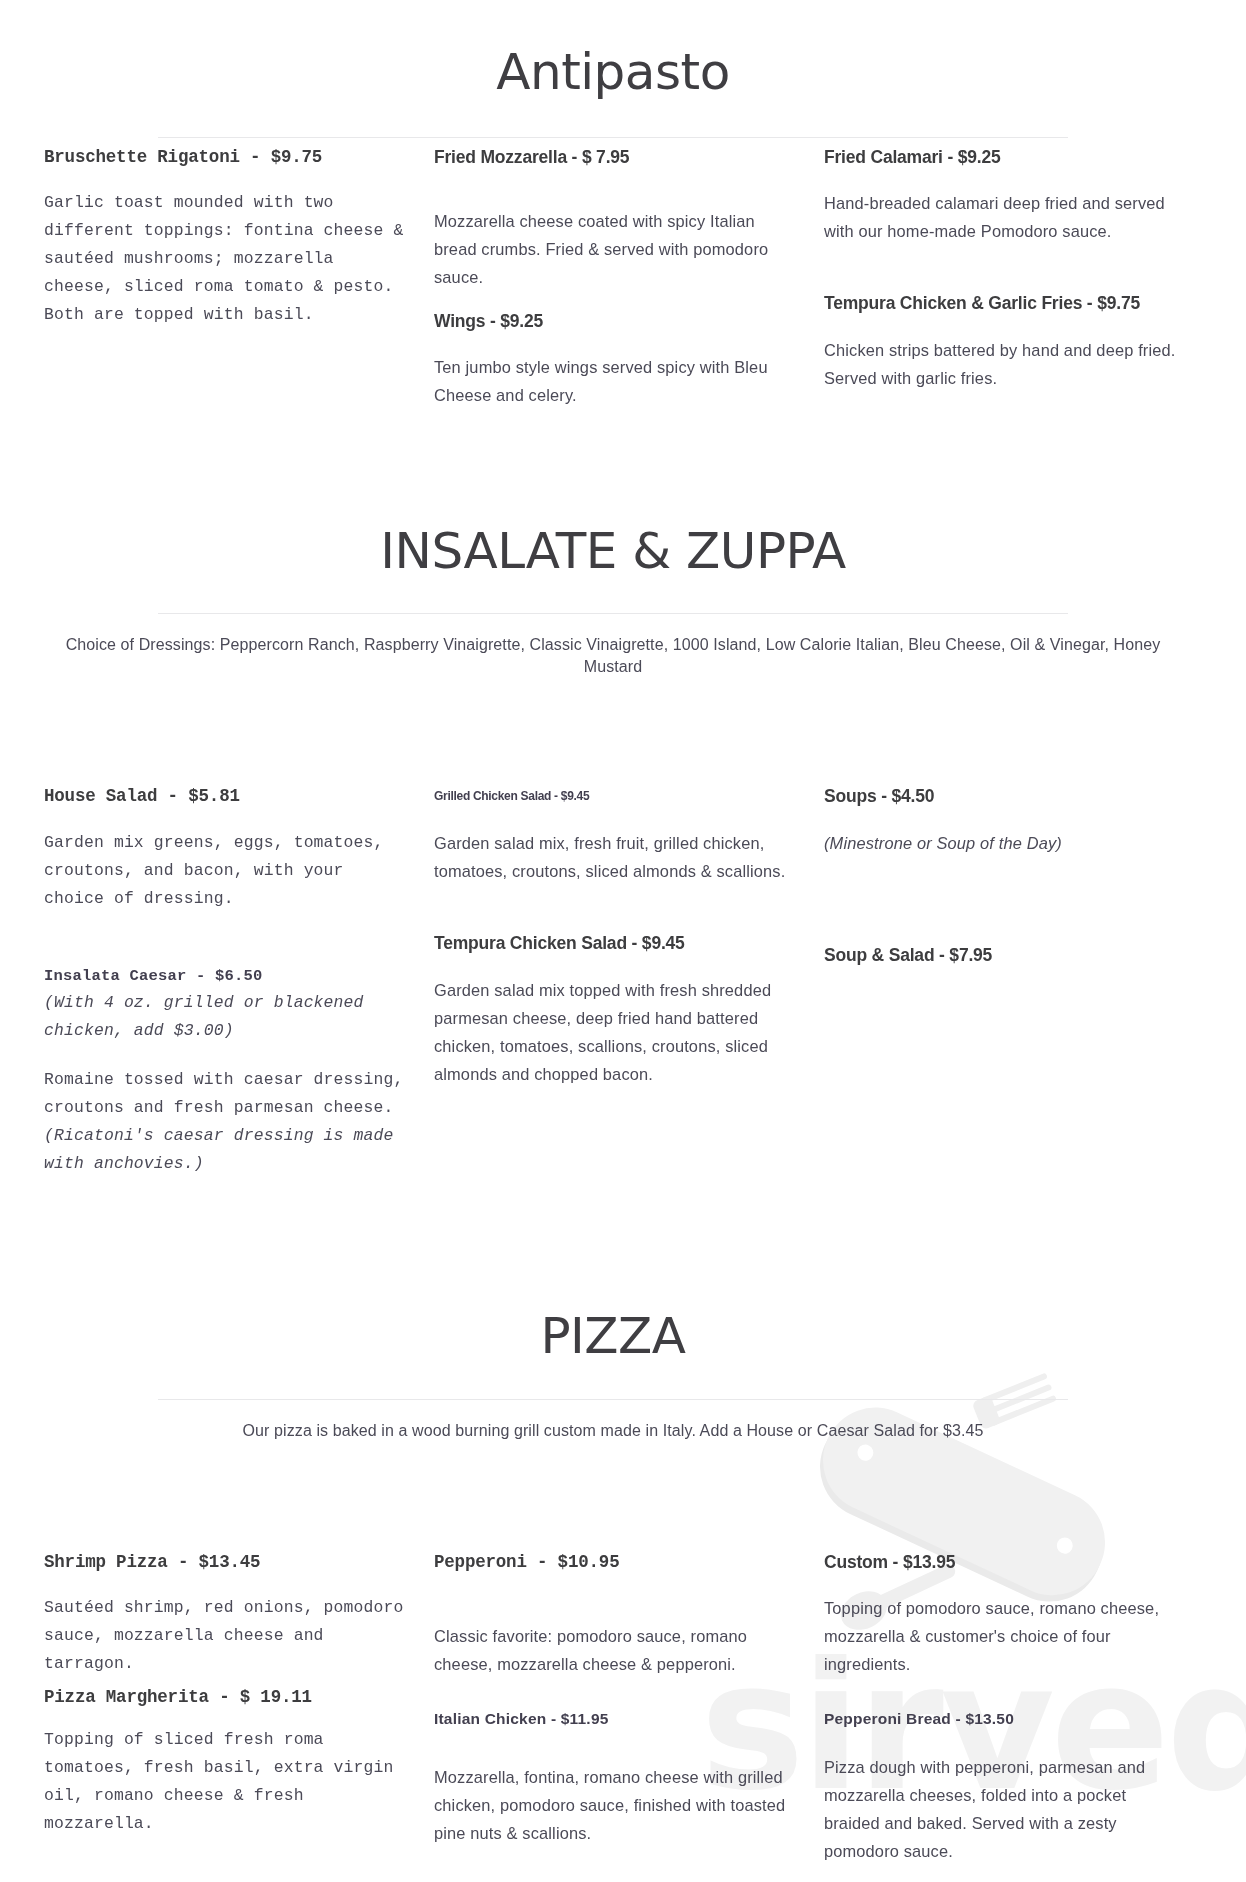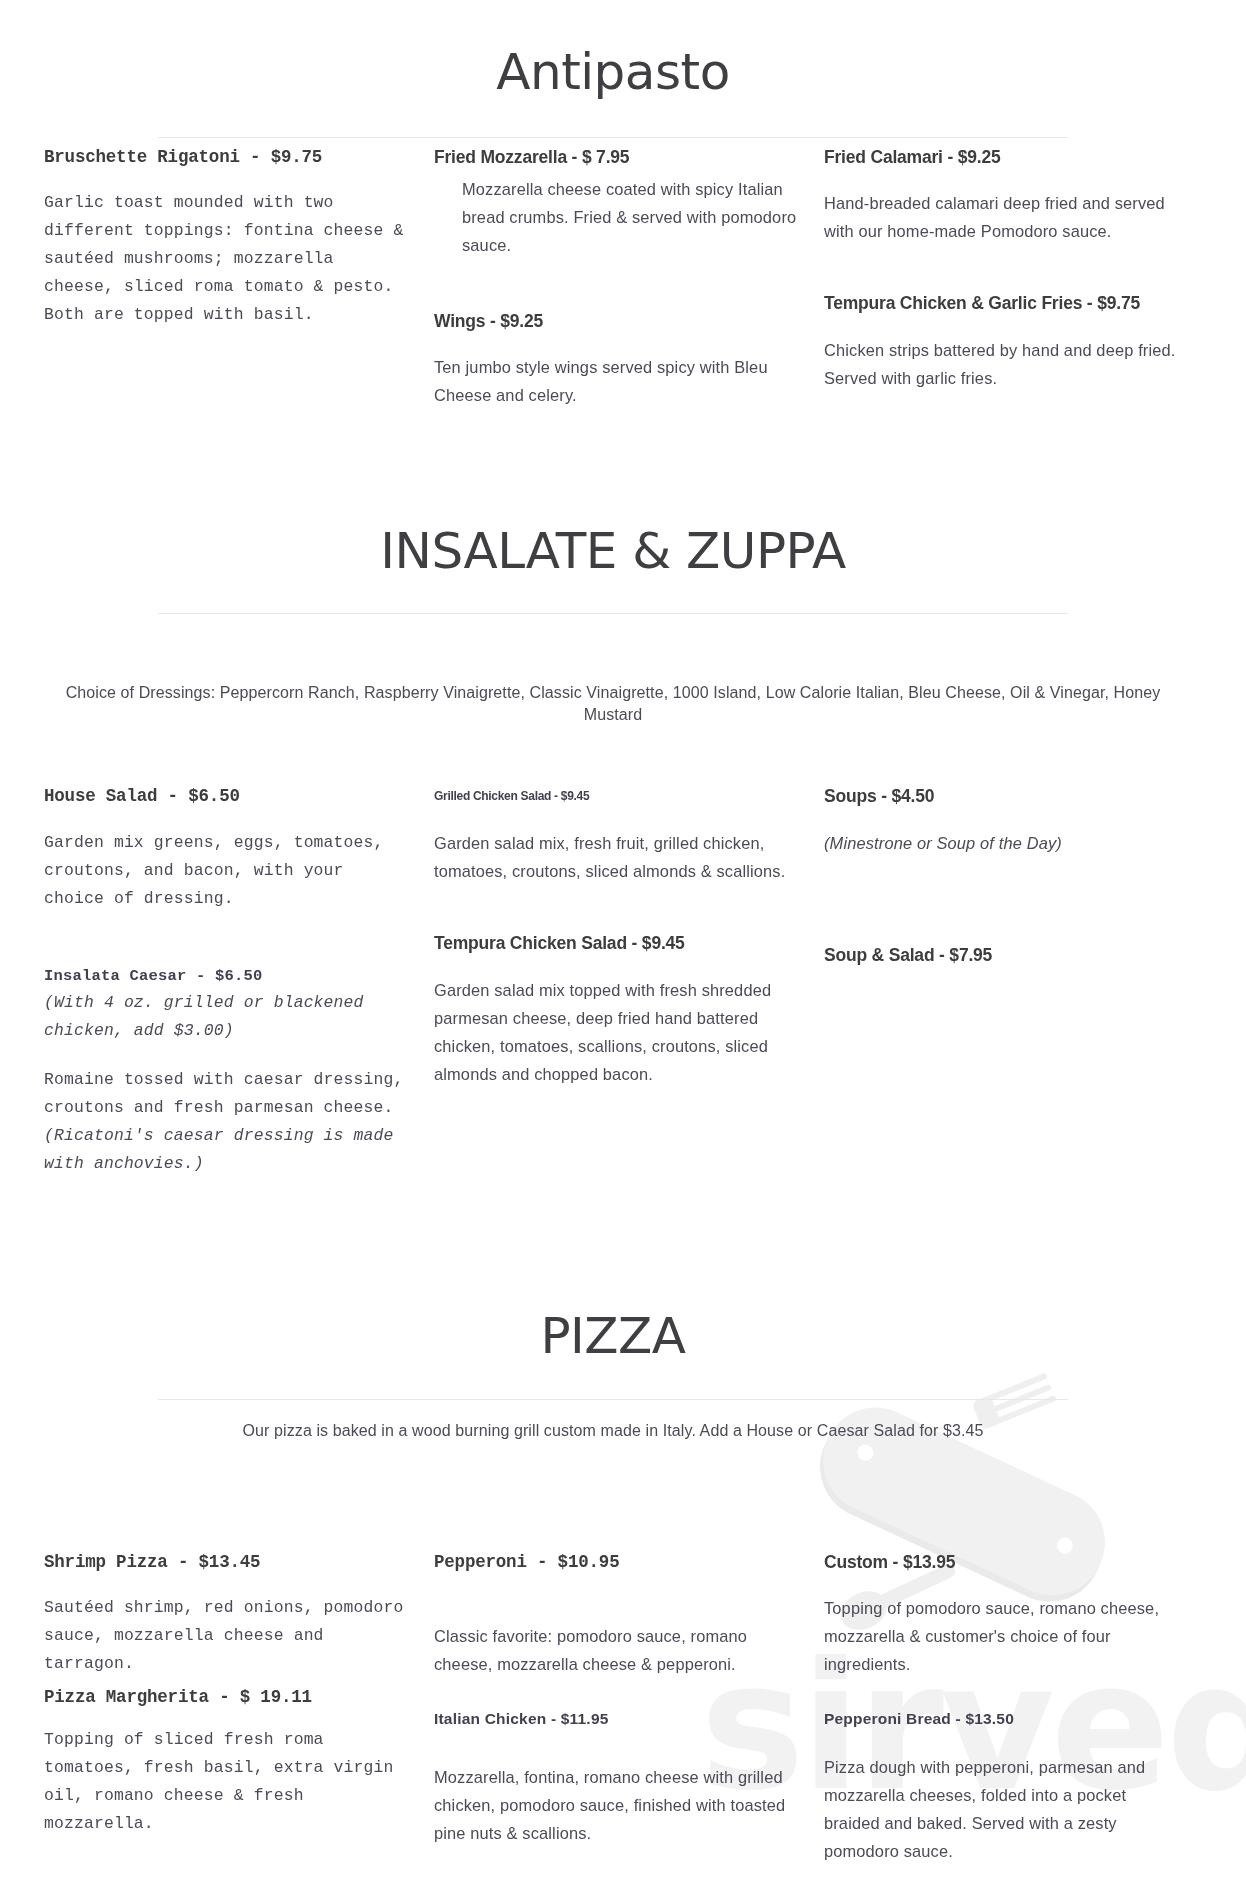--- a/index.html
+++ b/index.html
@@ -58,38 +58,38 @@
 <div class="content" style="position:absolute;left:0;top:0;width:1246px;height:1882px;z-index:2;">
 
   <section>
     <h2 class="section-heading" style="top:47px;">Antipasto</h2>
     <div class="divider" style="top:137px;"></div>
 
     <div class="item-title col1" style="top:146px;">Bruschette Rigatoni - $9.75</div>
     <div class="desc col1" style="top:189px;">Garlic toast mounded with two different toppings: fontina cheese &amp; sautéed mushrooms; mozzarella cheese, sliced roma tomato &amp; pesto. Both are topped with basil.</div>
 
     <div class="item-title col2" style="top:146px;">Fried Mozzarella - $ 7.95</div>
-    <div class="desc col2" style="top:175px;margin-left:28px;">Mozzarella cheese coated with spicy Italian bread crumbs. Fried &amp; served with pomodoro sauce.</div>
+    <div class="desc col2" style="top:207px;">Mozzarella cheese coated with spicy Italian bread crumbs. Fried &amp; served with pomodoro sauce.</div>
 
     <div class="item-title col2" style="top:310px;">Wings - $9.25</div>
     <div class="desc col2" style="top:353px;">Ten jumbo style wings served spicy with Bleu Cheese and celery.</div>
 
     <div class="item-title col3" style="top:146px;">Fried Calamari - $9.25</div>
     <div class="desc col3" style="top:189px;">Hand-breaded calamari deep fried and served with our home-made Pomodoro sauce.</div>
 
     <div class="item-title col3" style="top:292px;">Tempura Chicken &amp; Garlic Fries - $9.75</div>
     <div class="desc col3" style="top:336px;">Chicken strips battered by hand and deep fried. Served with garlic fries.</div>
   </section>
 
   <section>
     <h2 class="section-heading" style="top:526px;">INSALATE &amp; ZUPPA</h2>
     <div class="divider" style="top:613px;"></div>
-    <div class="intro" style="top:634px;margin-top:48px;">Choice of Dressings: Peppercorn Ranch, Raspberry Vinaigrette, Classic Vinaigrette, 1000 Island, Low Calorie Italian, Bleu Cheese, Oil &amp; Vinegar, Honey Mustard</div>
+    <div class="intro" style="top:634px;">Choice of Dressings: Peppercorn Ranch, Raspberry Vinaigrette, Classic Vinaigrette, 1000 Island, Low Calorie Italian, Bleu Cheese, Oil &amp; Vinegar, Honey Mustard</div>
 
-    <div class="item-title col1" style="top:785px;">House Salad - $6.50</div>
+    <div class="item-title col1" style="top:785px;">House Salad - $5.81</div>
     <div class="desc col1" style="top:829px;">Garden mix greens, eggs, tomatoes, croutons, and bacon, with your choice of dressing.</div>
 
     <div class="item-title small col1" style="top:965px;">Insalata Caesar - $6.50</div>
     <div class="desc col1 it" style="top:989px;">(With 4 oz. grilled or blackened chicken, add $3.00)</div>
     <div class="desc col1" style="top:1066px;">Romaine tossed with caesar dressing, croutons and fresh parmesan cheese.</div>
     <div class="desc col1 it" style="top:1122px;">(Ricatoni's caesar dressing is made with anchovies.)</div>
 
     <div class="item-title small col2" style="top:785px;font-weight:bold;font-size:12px;letter-spacing:-0.3px;">Grilled Chicken Salad - $9.45</div>
     <div class="desc col2" style="top:829px;">Garden salad mix, fresh fruit, grilled chicken, tomatoes, croutons, sliced almonds &amp; scallions.</div>
 

